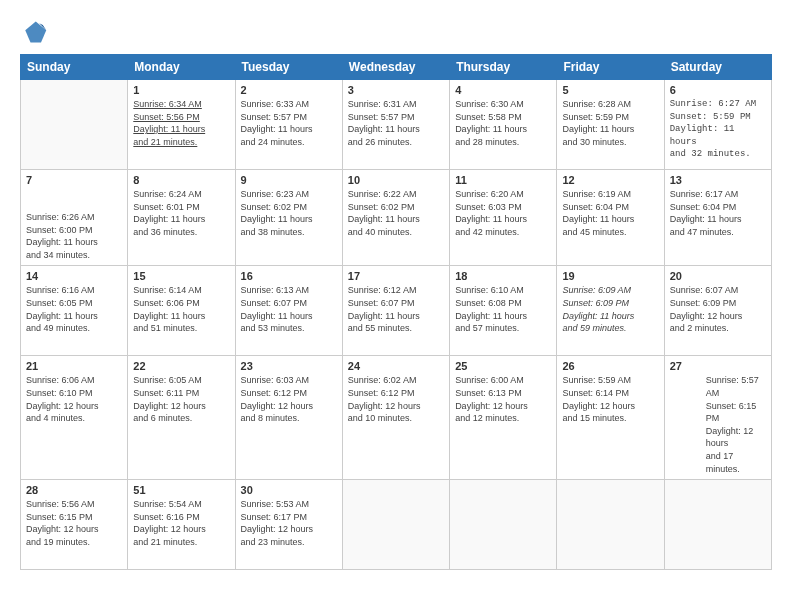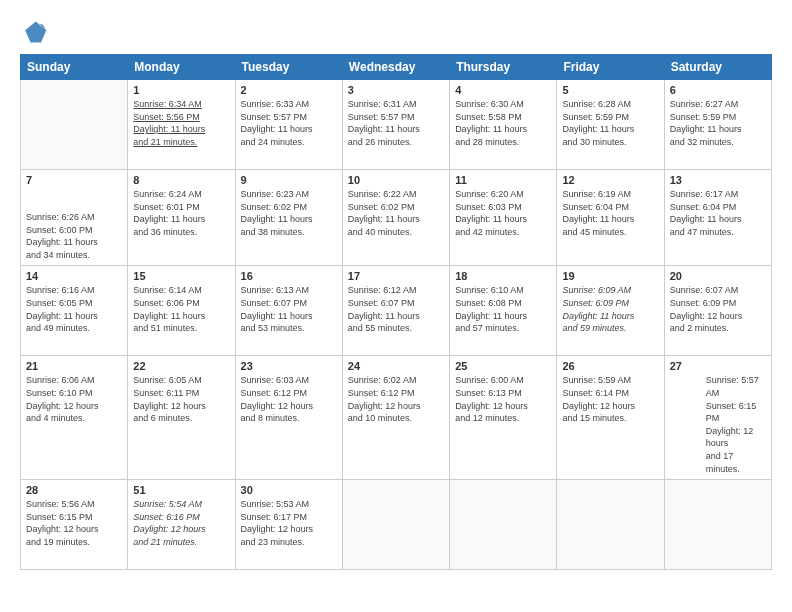--- a/index.html
+++ b/index.html
@@ -161,21 +161,21 @@
           </td>
           <td>
             <div class="day-number">5</div>
             <div class="day-info" style="white-space: pre-line;">Sunrise: 6:28 AM
 Sunset: 5:59 PM
 Daylight: 11 hours
 and 30 minutes.</div>
           </td>
           <td>
             <div class="day-number">6</div>
-            <div class="day-info" style="white-space: pre-line;">Sunrise: 6:27 AM
+            <div class="day-info" style="white-space: pre-line; font-family: Liberation Mono, monospace;">Sunrise: 6:27 AM
 Sunset: 5:59 PM
 Daylight: 11 hours
 and 32 minutes.</div>
           </td>
         </tr>
         <tr>
           <td>
             <div class="day-number">7</div>
             <div class="day-info" style="white-space: pre-line; margin-top: 25px;">Sunrise: 6:26 AM
 Sunset: 6:00 PM
@@ -330,21 +330,21 @@
         <tr>
           <td>
             <div class="day-number">28</div>
             <div class="day-info" style="white-space: pre-line;">Sunrise: 5:56 AM
 Sunset: 6:15 PM
 Daylight: 12 hours
 and 19 minutes.</div>
           </td>
           <td>
             <div class="day-number">51</div>
-            <div class="day-info" style="white-space: pre-line; font-style: italic;">Sunrise: 5:54 AM
+            <div class="day-info" style="white-space: pre-line;">Sunrise: 5:54 AM
 Sunset: 6:16 PM
 Daylight: 12 hours
 and 21 minutes.</div>
           </td>
           <td>
             <div class="day-number">30</div>
             <div class="day-info" style="white-space: pre-line;">Sunrise: 5:53 AM
 Sunset: 6:17 PM
 Daylight: 12 hours
 and 23 minutes.</div>

